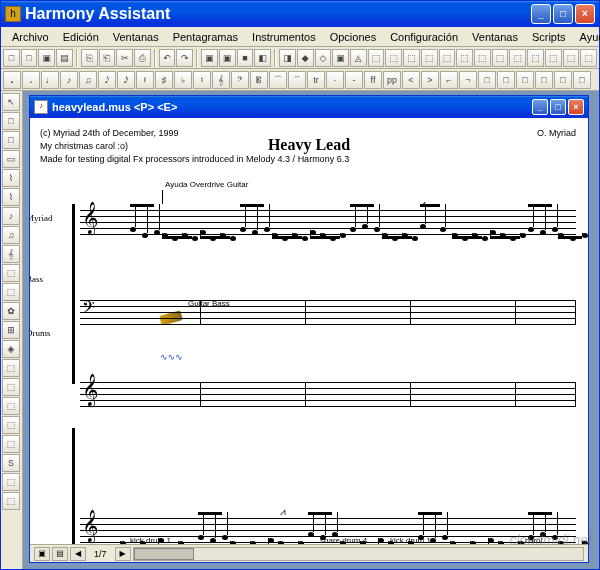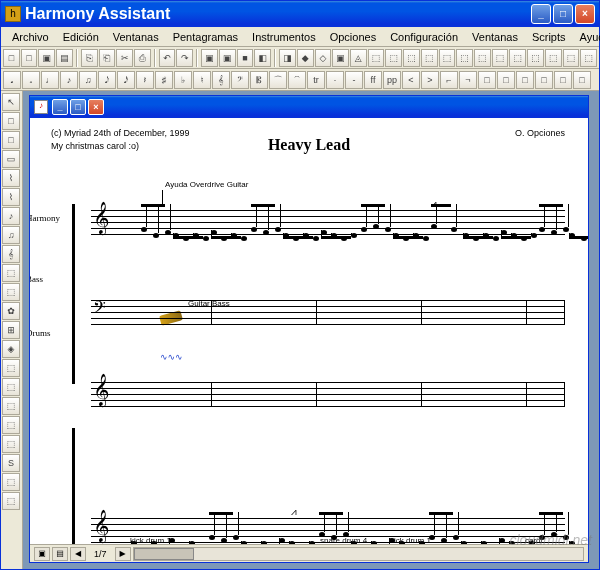--- a/index.html
+++ b/index.html
@@ -175,21 +175,21 @@
   line-height: 14px;
   cursor: pointer;
 }
 .child-win-btn.min, .child-win-btn.max { background: linear-gradient(to bottom, #6fa0e6, #2b5bc4); }
 .child-win-btn.close { background: linear-gradient(to bottom, #e67f5f, #d44828); }
 .score-area {
   flex: 1;
   background: #fff;
   position: relative;
   overflow: hidden;
-  padding: 6px 19px;
+  padding: 6px 8px;
 }
 .score-header {
   position: relative;
   height: 50px;
 }
 .score-title {
   text-align: center;
   font-family: "Times New Roman", serif;
   font-size: 16px;
   font-weight: bold;
@@ -473,41 +473,43 @@
         <div class="side-btn">⬚</div>
         <div class="side-btn">⬚</div>
         <div class="side-btn">S</div>
         <div class="side-btn">⬚</div>
         <div class="side-btn">⬚</div>
       </div>
 
     <div class="child-window">
       <div class="child-titlebar">
         <div class="doc-icon">♪</div>
+        <div class="child-title-text">heavylead.mus  &lt;P&gt;  &lt;E&gt;</div>
         <div class="win-controls">
           <div class="child-win-btn min">_</div>
           <div class="child-win-btn max">□</div>
           <div class="child-win-btn close">×</div>
         </div>
       </div>
 
       <div class="score-area">
         <div class="score-header">
           <div class="score-copyright">(c) Myriad 24th of December, 1999</div>
           <div class="score-subtitle">My christmas carol :o)</div>
+          <div class="score-note">Made for testing digital Fx processors introduced in Melody 4.3 / Harmony 6.3</div>
           <div class="score-title">Heavy Lead</div>
-          <div class="score-composer">O. Opciones</div>
+          <div class="score-composer">O. Myriad</div>
         </div>
 
         <div class="instrument-annot" style="left:135px; top:62px;">Ayuda Overdrive Guitar</div>
         <div style="position:absolute; left:132px; top:72px; width:1px; height:14px; background:#000;"></div>
 
         <div class="system-barline" style="top:86px; height:180px;"></div>
 
-        <div class="staff-label" style="top:95px;">Harmony</div>
+        <div class="staff-label" style="top:95px;">Myriad</div>
         <div class="staff" style="top:36px;">
           <div class="staff-lines">
             <div class="staff-line"></div>
               <div class="staff-line"></div>
               <div class="staff-line"></div>
               <div class="staff-line"></div>
               <div class="staff-line"></div>
           </div>
           <div class="clef">𝄞</div>
           <div class="ornament" style="left:340px; top:-12px;">⩘</div>

